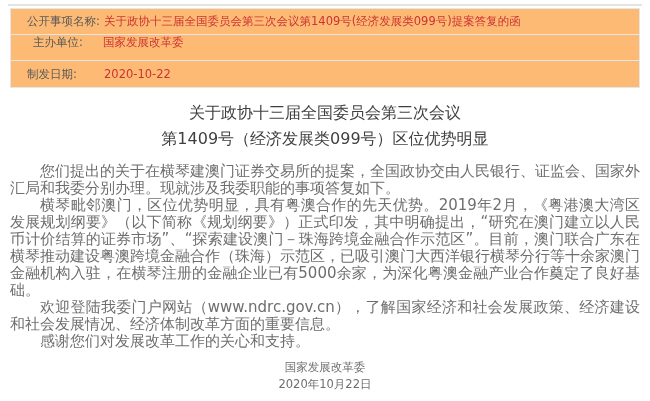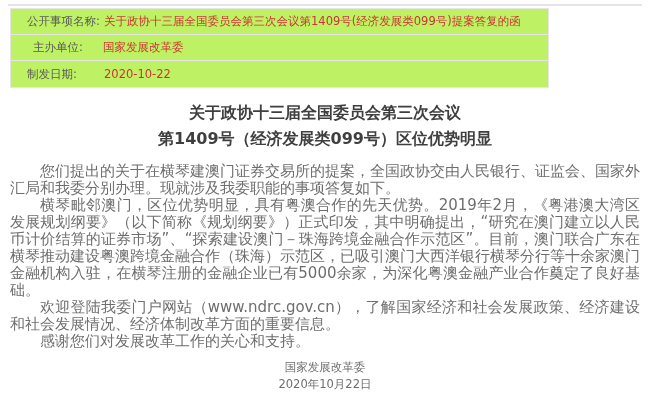--- a/index.html
+++ b/index.html
@@ -10,36 +10,36 @@
     font-family: "DejaVu Sans", "Liberation Sans", sans-serif;
     position: relative;
     overflow: hidden;
   }
   .top-divider {
     position: absolute; top: 4px; left: 8px; right: 8px;
     height: 2px; background: #e4e4e4;
   }
   
   .info-table {
-    position: absolute; top: 8px; left: 10px; width: 539px;
-    border: 1px solid #e6e6e6; background: #bef264;
+    position: absolute; top: 8px; left: 10px; width: 630px;
+    border: 1px solid #e6e6e6; background: #fdba74;
     font-size: 11.5px; color: #5a5a5a;
   }
   .it-row { display: flex; align-items: center; height: 26px; border-bottom: 1px solid #e6e6e6; }
   .it-row:last-child { border-bottom: none; }
   .it-label { flex: none; padding-left: 16px; width: 93px; white-space: nowrap; color: #5a5a5a; }
   .it-value { color: #cc3333; white-space: nowrap; overflow: hidden; }
   .cell-left { flex: none; width: 297px; height: 100%; display: flex; align-items: center; border-right: 1px solid #e6e6e6; }
-  .cell-right { flex: 1; height: 100%; display: flex; align-items: center; padding-left: 22px; }
+  .cell-right { flex: 1; height: 100%; display: flex; align-items: flex-start; padding-left: 22px; }
   .cell-right .it-label { padding-left: 0; width: 70px; }
   
   .doc { position: absolute; top: 88px; left: 10px; width: 630px; }
   .doc-title {
     margin-top: 12px; text-align: center;
-    font-size: 16px; font-weight: bold; color: #3f3f3f; line-height: 26px;
+    font-size: 16px; font-weight: normal; color: #3f3f3f; line-height: 26px;
   }
   .doc-body {
     margin-top: 11px;
     font-size: 15px; line-height: 17px; color: #6e6e6e;
     text-align: justify;
   }
   .doc-body p { margin: 0; text-indent: 2em; }
   .signature { margin-top: 9px; text-align: center; font-size: 11.5px; line-height: 17px; color: #6e6e6e; }
 </style>
 </head>

